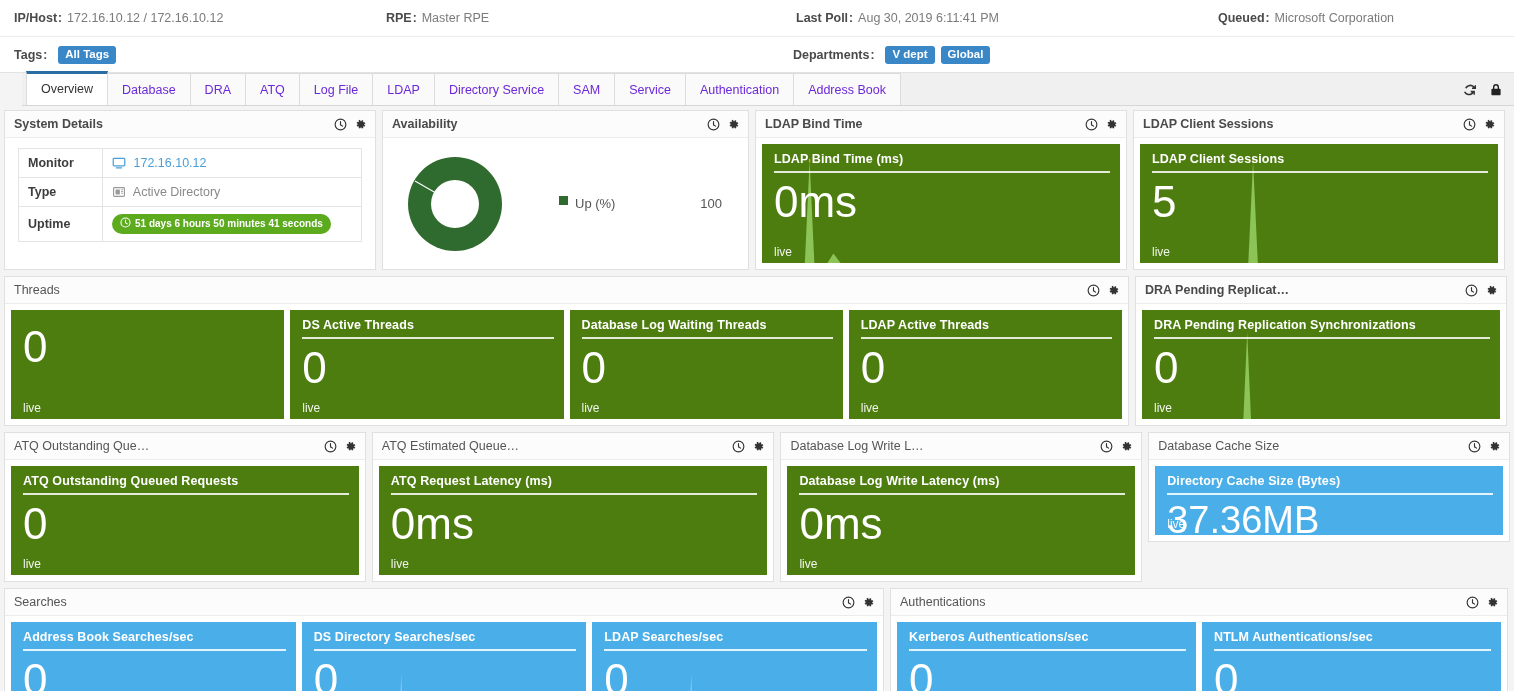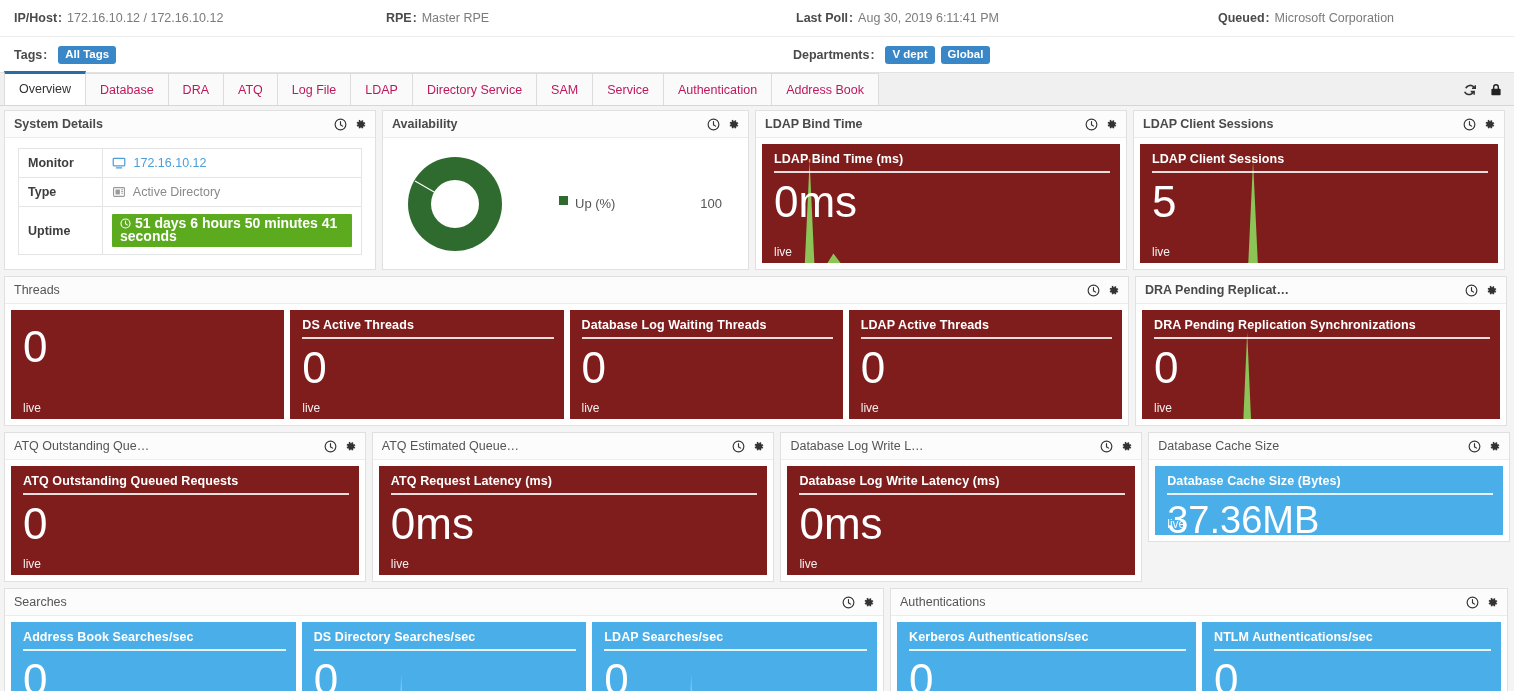--- a/index.html
+++ b/index.html
@@ -61,27 +61,28 @@
 
   
   .tabbar {
     position: relative;
     display: flex;
     align-items: flex-end;
     height: 33px;
     background: #f0f0f0;
     border-bottom: 1px solid #d6d6d6;
     padding-left: 4px;
+    margin-left: 22px;
   }
   .tab {
     height: 32px;
     line-height: 32px;
     padding: 0 14px;
     font-size: 12.5px;
-    color: #be185d;
+    color: #6d28d9;
     background: #fafafa;
     border: 1px solid #dcdcdc;
     border-bottom: none;
     margin-right: -1px;
     white-space: nowrap;
     cursor: pointer;
   }
   .tab.active {
     background: #fff;
     color: #333;
@@ -134,21 +135,21 @@
   .panel-title.light { font-weight: normal; color: #555; }
   .panel-actions { display: flex; gap: 7px; align-items: center; margin-left: 8px; }
   .pact { width: 13px; height: 13px; display: block; cursor: pointer; }
   .panel-body { flex: 1; padding: 6px; display: flex; gap: 6px; overflow: hidden; }
 
   
   .tile {
     position: relative;
     flex: 1;
     min-width: 0;
-    background: #7f1d1d;
+    background: #4d7c0f;
     padding: 8px 10px 4px 12px;
     overflow: hidden;
   }
   .tile.blue { background: #4aaee8; }
   .tile-label {
     position: relative;
     z-index: 3;
     color: #fff;
     font-weight: bold;
     font-size: 12.5px;
@@ -198,22 +199,22 @@
     vertical-align: middle;
   }
   .sd-key { font-weight: bold; color: #3d3d3d; width: 84px; }
   .sd-link { color: #4a9fd8; text-decoration: none; }
   .sd-type { color: #8a8a8a; }
   .uptime-badge {
     display: inline-block;
     background: #5cab1f;
     color: #fff;
     font-weight: bold;
-    font-size: 14px;
-    border-radius: 1px;
+    font-size: 10px;
+    border-radius: 14px;
     padding: 3px 8px 4px;
     line-height: 13px;
   }
   .inline-ic { vertical-align: -3px; margin-right: 4px; display: inline-block; }
 
   
   .avail-body { align-items: center; padding: 8px 14px; }
   .legend {
     display: flex;
     align-items: flex-start;
@@ -580,21 +581,21 @@
               <path d="M8 4.3v4.1l2.6 1.6" stroke="#333" stroke-width="1.4" fill="none" stroke-linecap="round"></path>
             </svg>
           <svg class="pact" viewBox="0 0 16 16">
               <path fill="#333" d="M8 5.2A2.8 2.8 0 1 0 8 10.8 2.8 2.8 0 0 0 8 5.2zm0 4.2a1.4 1.4 0 1 1 0-2.8 1.4 1.4 0 0 1 0 2.8z"></path>
               <path fill="#333" d="M14 9.1l-1.3-.5a4.8 4.8 0 0 0 0-1.2l1.3-.5-.7-1.8-1.3.4a4.8 4.8 0 0 0-.9-.9l.4-1.3-1.8-.7-.5 1.3a4.8 4.8 0 0 0-1.2 0L7.5 2.2 5.7 2.9l.4 1.3a4.8 4.8 0 0 0-.9.9l-1.3-.4-.7 1.8 1.3.5a4.8 4.8 0 0 0 0 1.2l-1.3.5.7 1.8 1.3-.4c.3.3.6.6.9.9l-.4 1.3 1.8.7.5-1.3a4.8 4.8 0 0 0 1.2 0l.5 1.3 1.8-.7-.4-1.3c.3-.3.6-.6.9-.9l1.3.4.7-1.8z"></path>
             </svg>
         </span>
       </div>
       <div class="panel-body">
         <div class="tile blue">
-          <div class="tile-label">Database Cache Size (Bytes)</div>
+          <div class="tile-label">Directory Cache Size (Bytes)</div>
           <div class="tile-value small">37.36MB</div>
           <div class="tile-live">live</div>
         </div>
       </div>
     </div>
   </div>
 
   <div class="row">
 
     <div class="panel" style="width:880px;height:150px">

